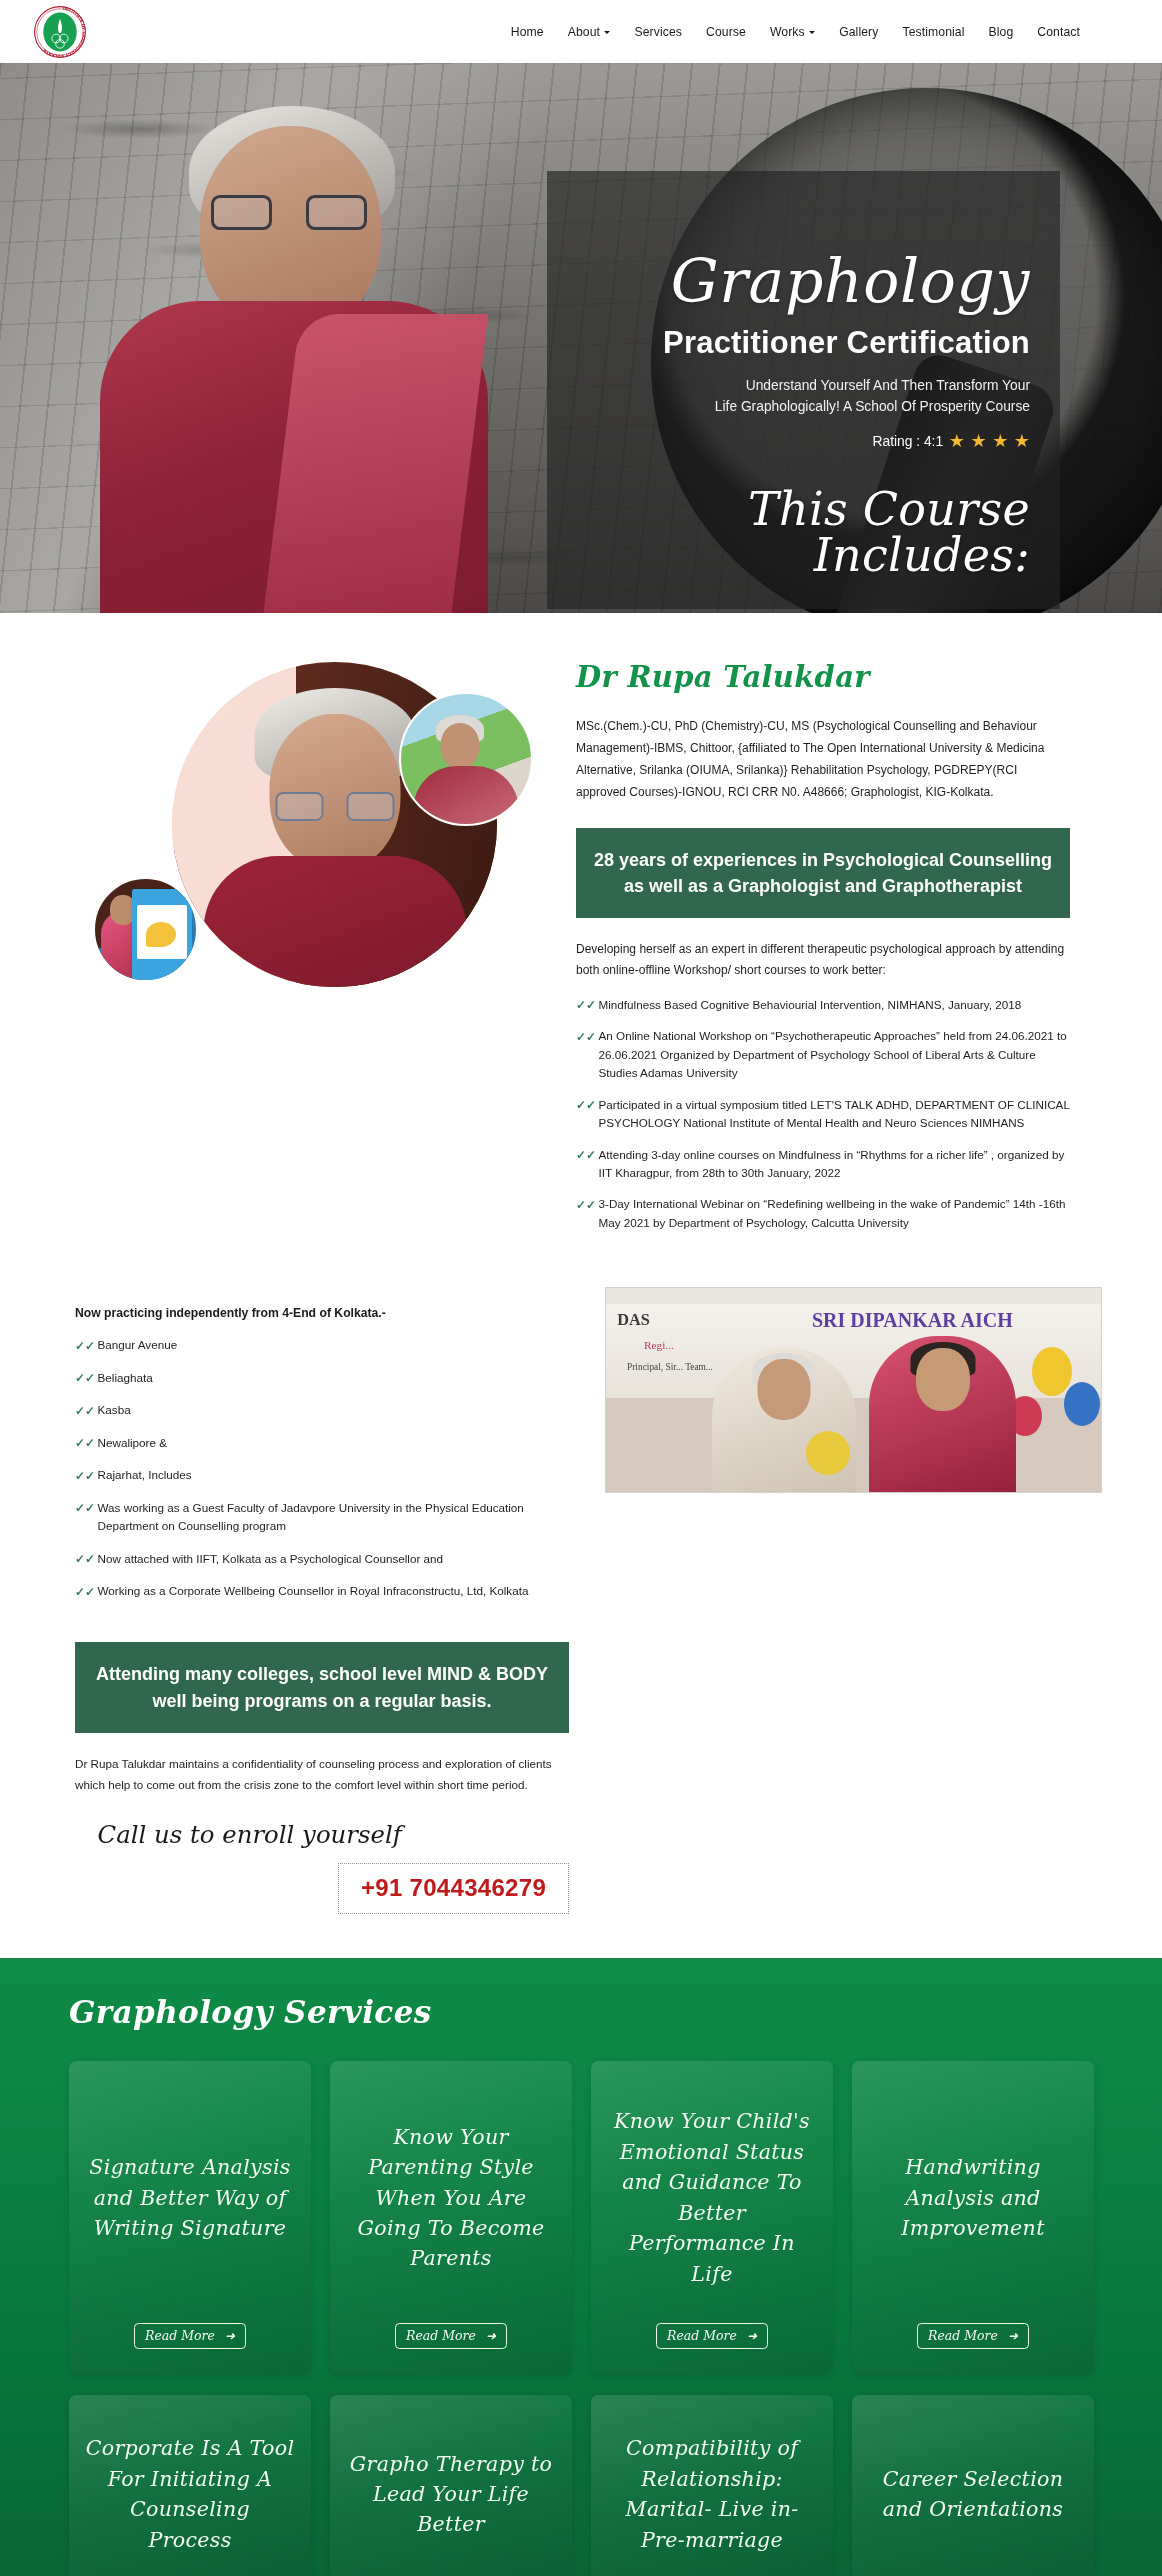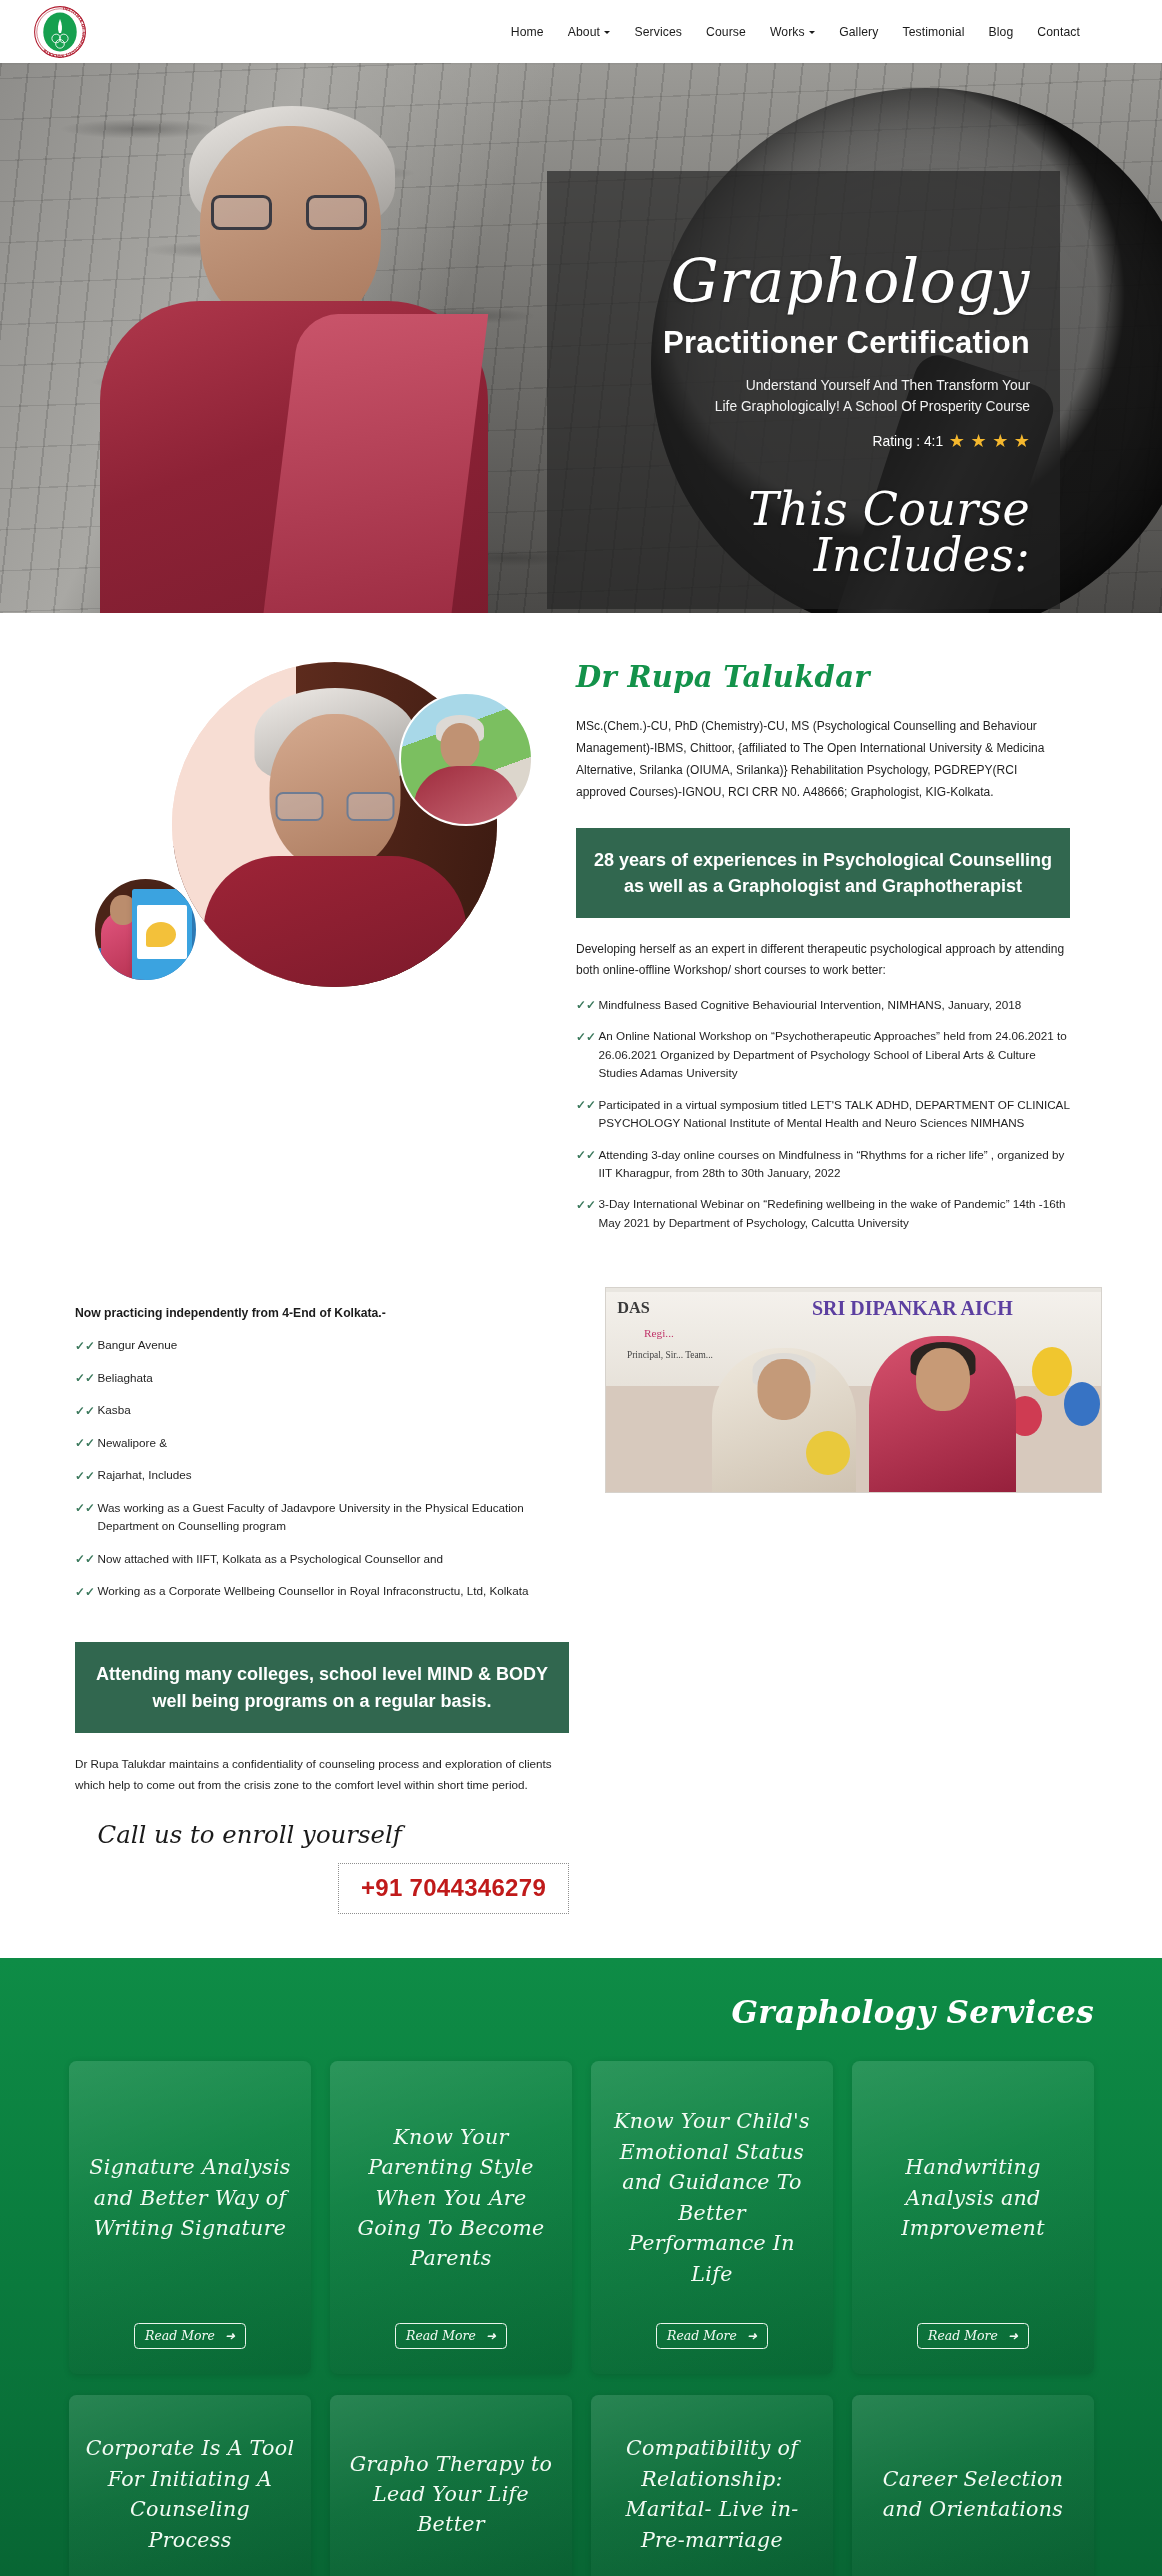--- a/index.html
+++ b/index.html
@@ -192,21 +192,21 @@
   .practice-left { width:494px; flex:none;margin-top:24px; }
   .practice-title { font-size:12.2px; font-weight:700; color:#1b1b1b; margin-bottom:16.3px; }
   .practice-left ul.cklist li { margin-bottom:13.8px; }
   .practice-right { width:497px; flex:none; padding-top:5px; }
   .event-photo {
     width:497px; height:206px; position:relative; overflow:hidden;
     background:linear-gradient(180deg,#e9e6e0 0 44%, #d7c9bd 44% 100%);
     border:0.6px solid #d6d2cc;
   }
   .event-photo .banner {
-    position:absolute; left:0; top:4px; width:100%; height:46%;
+    position:absolute; left:0; top:16px; width:100%; height:46%;
     background:linear-gradient(180deg,#f4f1ec,#e7e2da);
   }
   .event-photo .banner .t1 { position:absolute; left:11.3px; top:6.3px; font-size:16.3px; font-weight:700; color:#3a3a3a; font-family:"Liberation Serif",serif;}
   .event-photo .banner .t2 { position:absolute; left:206px; top:5px; font-size:20px; font-weight:700; color:#5c3fa0; font-family:"Liberation Serif",serif;}
   .event-photo .banner .t3 { position:absolute; left:38px; top:35px; font-size:11.3px; color:#c0356a; font-family:"Liberation Serif",serif;}
   .event-photo .banner .t4 { position:absolute; left:21px; top:58px; font-size:9.4px; color:#444; font-family:"Liberation Serif",serif;}
   .event-photo .p1 { position:absolute; left:106px; bottom:0; width:144px; height:144px; border-radius:69px 69px 0 0; background:linear-gradient(160deg,#efe9de,#cfc3b2); }
   .event-photo .p1 .fc { position:absolute; left:50%; top:11.3px; transform:translateX(-50%); width:53px;height:61px;border-radius:46%;background:#c49a79;}
   .event-photo .p1 .hr { position:absolute; left:50%; top:5px; transform:translateX(-50%); width:63px;height:33px;border-radius:50% 50% 16% 16%;background:#dedbd6;}
   .event-photo .p2 { position:absolute; left:263px; bottom:0; width:147px; height:156px; border-radius:69px 69px 0 0; background:linear-gradient(160deg,#d8526e,#96203c); }
@@ -231,21 +231,21 @@
   }
   .phone-box span { font-size:24px; font-weight:700; color:#c01a1a; letter-spacing:0.3px; }
 
   
   .services {
     background:linear-gradient(180deg,#0e8c46 0%, #0a7a3d 45%, #075e30 100%);
     padding:36px 69px 54px 69px;
   }
   .services-title {
     font-family:"DejaVu Serif", serif; font-style:italic; color:#fff;
-    text-align:right; font-size:31px; margin-bottom:31px; letter-spacing:0.4px;
+    text-align:left; font-size:31px; margin-bottom:31px; letter-spacing:0.4px;
   }
   .cards { display:grid; grid-template-columns:repeat(4,1fr); gap:19px; }
   .card {
     position:relative; min-height:313px; border-radius:7.5px;
     background:linear-gradient(160deg, rgba(255,255,255,.13) 0%, rgba(255,255,255,.04) 38%, rgba(0,0,0,.10) 100%);
     box-shadow:0 1.3px 6.3px rgba(0,0,0,.12);
     display:flex; flex-direction:column; align-items:center; justify-content:center;
     padding:21px 16.3px 60px 16.3px; text-align:center;
   }
   .card .ctitle {

